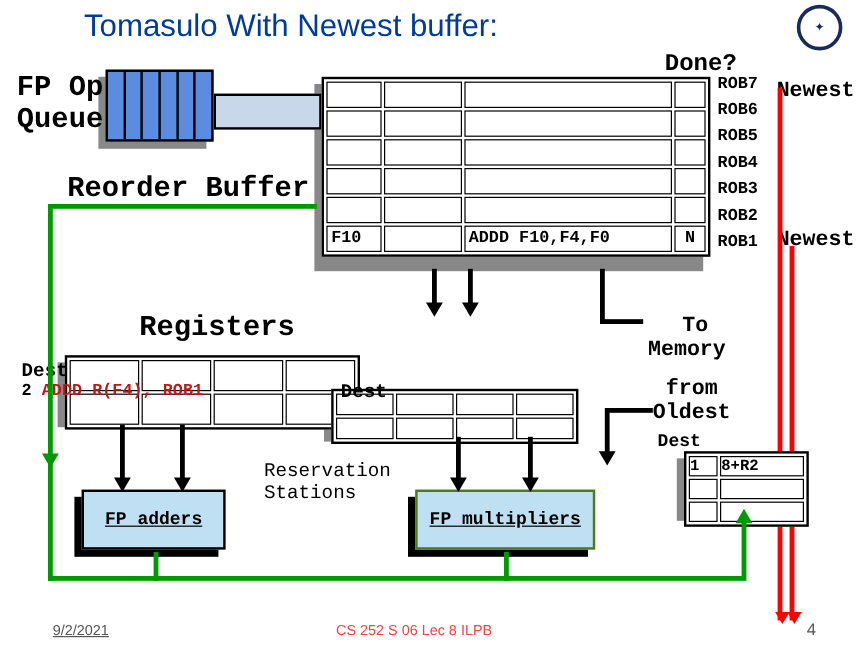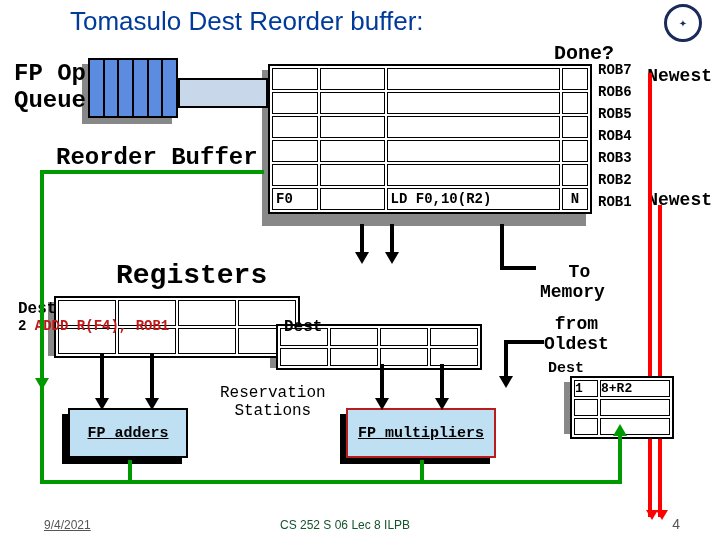--- a/index.html
+++ b/index.html
@@ -53,21 +53,21 @@
   .rob-labels{position:absolute; top:62px; left:598px; font-size:14px; font-weight:bold;
               font-family:"Courier New",monospace;}
   .rob-labels div{height:22px;}
   .newest{position:absolute; top:66px; right:8px; font-size:18px; font-weight:bold;
           font-family:"Courier New",monospace;}
   .oldest{position:absolute; top:190px; right:8px; font-size:18px; font-weight:bold;
           font-family:"Courier New",monospace;}
   .rob-title{position:absolute; top:144px; left:56px; font-size:24px; font-weight:bold;
              font-family:"Courier New",monospace;}
   
-  .reg-title{position:absolute; top:260px; left:116px; font-size:28px; font-weight:bold;
+  .reg-title{position:absolute; top:260px; left:116px; font-size:24px; font-weight:bold;
              font-family:"Courier New",monospace;}
   .reg{position:absolute; top:296px; left:54px; border:2px solid #000; background:#fff;}
   .reg td{border:1px solid #000; height:26px; width:58px;}
   .reg-sh{position:absolute; top:302px; left:48px; width:240px; height:54px;
           background:#888; z-index:-1;}
   .reg2{position:absolute; top:324px; left:276px; border:2px solid #000; background:#fff;}
   .reg2 td{border:1px solid #000; height:18px; width:48px;}
   .reg2-sh{position:absolute; top:330px; left:270px; width:196px; height:38px;
            background:#888; z-index:-1;}
   
@@ -92,50 +92,50 @@
   .fpa-sh{position:absolute; top:414px; left:62px; width:120px; height:50px;
           background:#000;}
   .fpa{position:absolute; top:408px; left:68px; width:120px; height:50px;
        background:#bfdff3; border:2px solid #000; display:flex;
        align-items:center; justify-content:center; font-size:15px;
        font-family:"Courier New",monospace; text-decoration:underline;
        font-weight:bold;}
   .fpm-sh{position:absolute; top:414px; left:340px; width:150px; height:50px;
           background:#000;}
   .fpm{position:absolute; top:408px; left:346px; width:150px; height:50px;
-       background:#bfdff3; border:2px solid #b91c1c; display:flex;
+       background:#bfdff3; border:2px solid #4d7c0f; display:flex;
        align-items:center; justify-content:center; font-size:15px;
        font-family:"Courier New",monospace; text-decoration:underline;
        font-weight:bold;}
   .rs-lbl{position:absolute; top:384px; left:220px; font-size:16px;
-          font-family:"Courier New",monospace; text-align:center;}
+          font-family:"Courier New",monospace; text-align:left;}
   
   .line{position:absolute; background:#000;}
   .greenline{position:absolute; background:#009a00;}
   .arrow-down{position:absolute; width:0;height:0;border-left:7px solid transparent;
               border-right:7px solid transparent;border-top:12px solid #000;}
   .arrow-down-g{position:absolute; width:0;height:0;border-left:7px solid transparent;
               border-right:7px solid transparent;border-top:12px solid #009a00;}
   .arrow-up-g{position:absolute; width:0;height:0;border-left:7px solid transparent;
               border-right:7px solid transparent;border-bottom:12px solid #009a00;}
   .redline{position:absolute; background:#ff0000;}
   .arrow-down-r{position:absolute; width:0;height:0;border-left:6px solid transparent;
                 border-right:6px solid transparent;border-top:10px solid #ff0000;}
   
   .date{position:absolute; bottom:8px; left:44px; font-size:12px;
         font-family:Arial,sans-serif; color:#555; text-decoration:underline;}
   .foot{position:absolute; bottom:8px; left:280px; font-size:12px;
-        font-family:Arial,sans-serif; color:#14532d;}
+        font-family:Arial,sans-serif; color:#ef4444;}
   .page{position:absolute; bottom:8px; right:40px; font-size:14px;
         font-family:Arial,sans-serif; color:#555;}
 </style>
 </head>
 <body>
 
-<div class="title">Tomasulo Dest Reorder buffer:</div>
+<div class="title">Tomasulo With Newest buffer:</div>
 <div class="seal">✦</div>
 
 <div class="fpq-sh"></div>
 <div class="fpq">
   <div class="slot"></div>
     <div class="slot"></div>
     <div class="slot"></div>
   <div class="slot"></div>
     <div class="slot"></div>
     <div class="slot"></div>
@@ -172,23 +172,23 @@
         <td class="c3"></td>
         <td class="c4"></td>
       </tr>
   <tr>
         <td class="c1"></td>
         <td class="c2"></td>
         <td class="c3"></td>
         <td class="c4"></td>
       </tr>
   <tr>
-        <td class="c1">F0</td>
-        <td class="c2"></td>
-        <td class="c3">LD F0,10(R2)</td>
+        <td class="c1">F10</td>
+        <td class="c2"></td>
+        <td class="c3">ADDD F10,F4,F0</td>
         <td class="c4">N</td>
       </tr>
 </tbody>
   </table>
 <div class="rob-labels">
   <div>ROB7</div>
     <div>ROB6</div>
   <div>ROB5</div>
     <div>ROB4</div>
   <div>ROB3</div>
@@ -299,15 +299,15 @@
 
 <div class="greenline" style="top:460px; left:128px; width:4px; height:24px;"></div>
 <div class="greenline" style="top:480px; left:40px; width:580px; height:4px;"></div>
 <div class="greenline" style="top:460px; left:420px; width:4px; height:24px;"></div>
 <div class="greenline" style="top:432px; left:618px; width:4px; height:52px;"></div>
 <div class="greenline" style="top:170px; left:40px; width:4px; height:314px;"></div>
 <div class="greenline" style="top:170px; left:40px; width:224px; height:4px;"></div>
 <div class="arrow-up-g" style="top:424px; left:613px;"></div>
 <div class="arrow-down-g" style="top:378px; left:35px;"></div>
 
-<div class="date">9/4/2021</div>
+<div class="date">9/2/2021</div>
 <div class="foot">CS 252 S 06 Lec 8 ILPB</div>
 <div class="page">4</div>
 
 </body></html>

